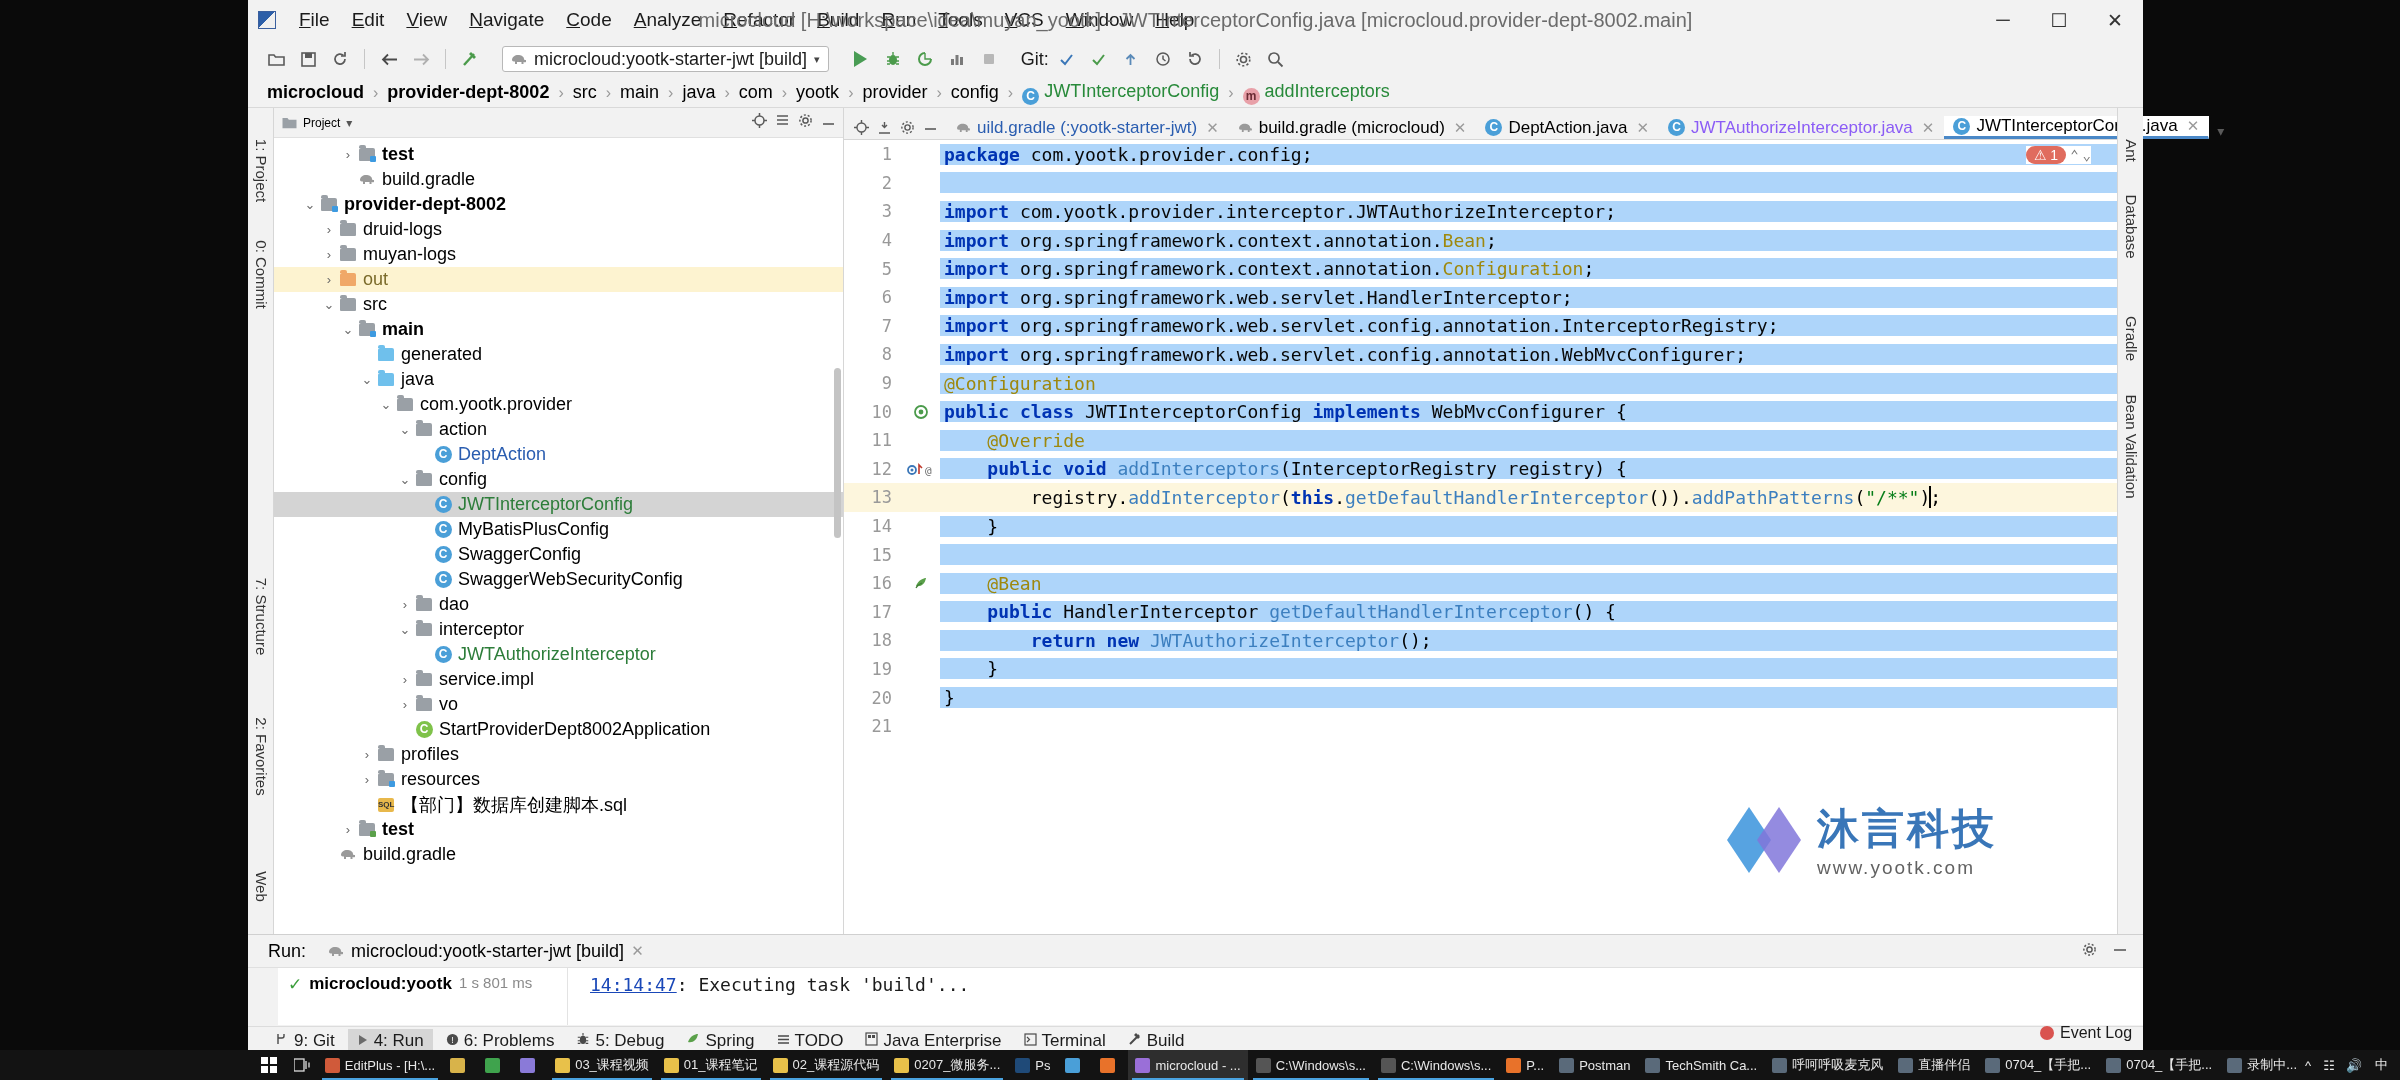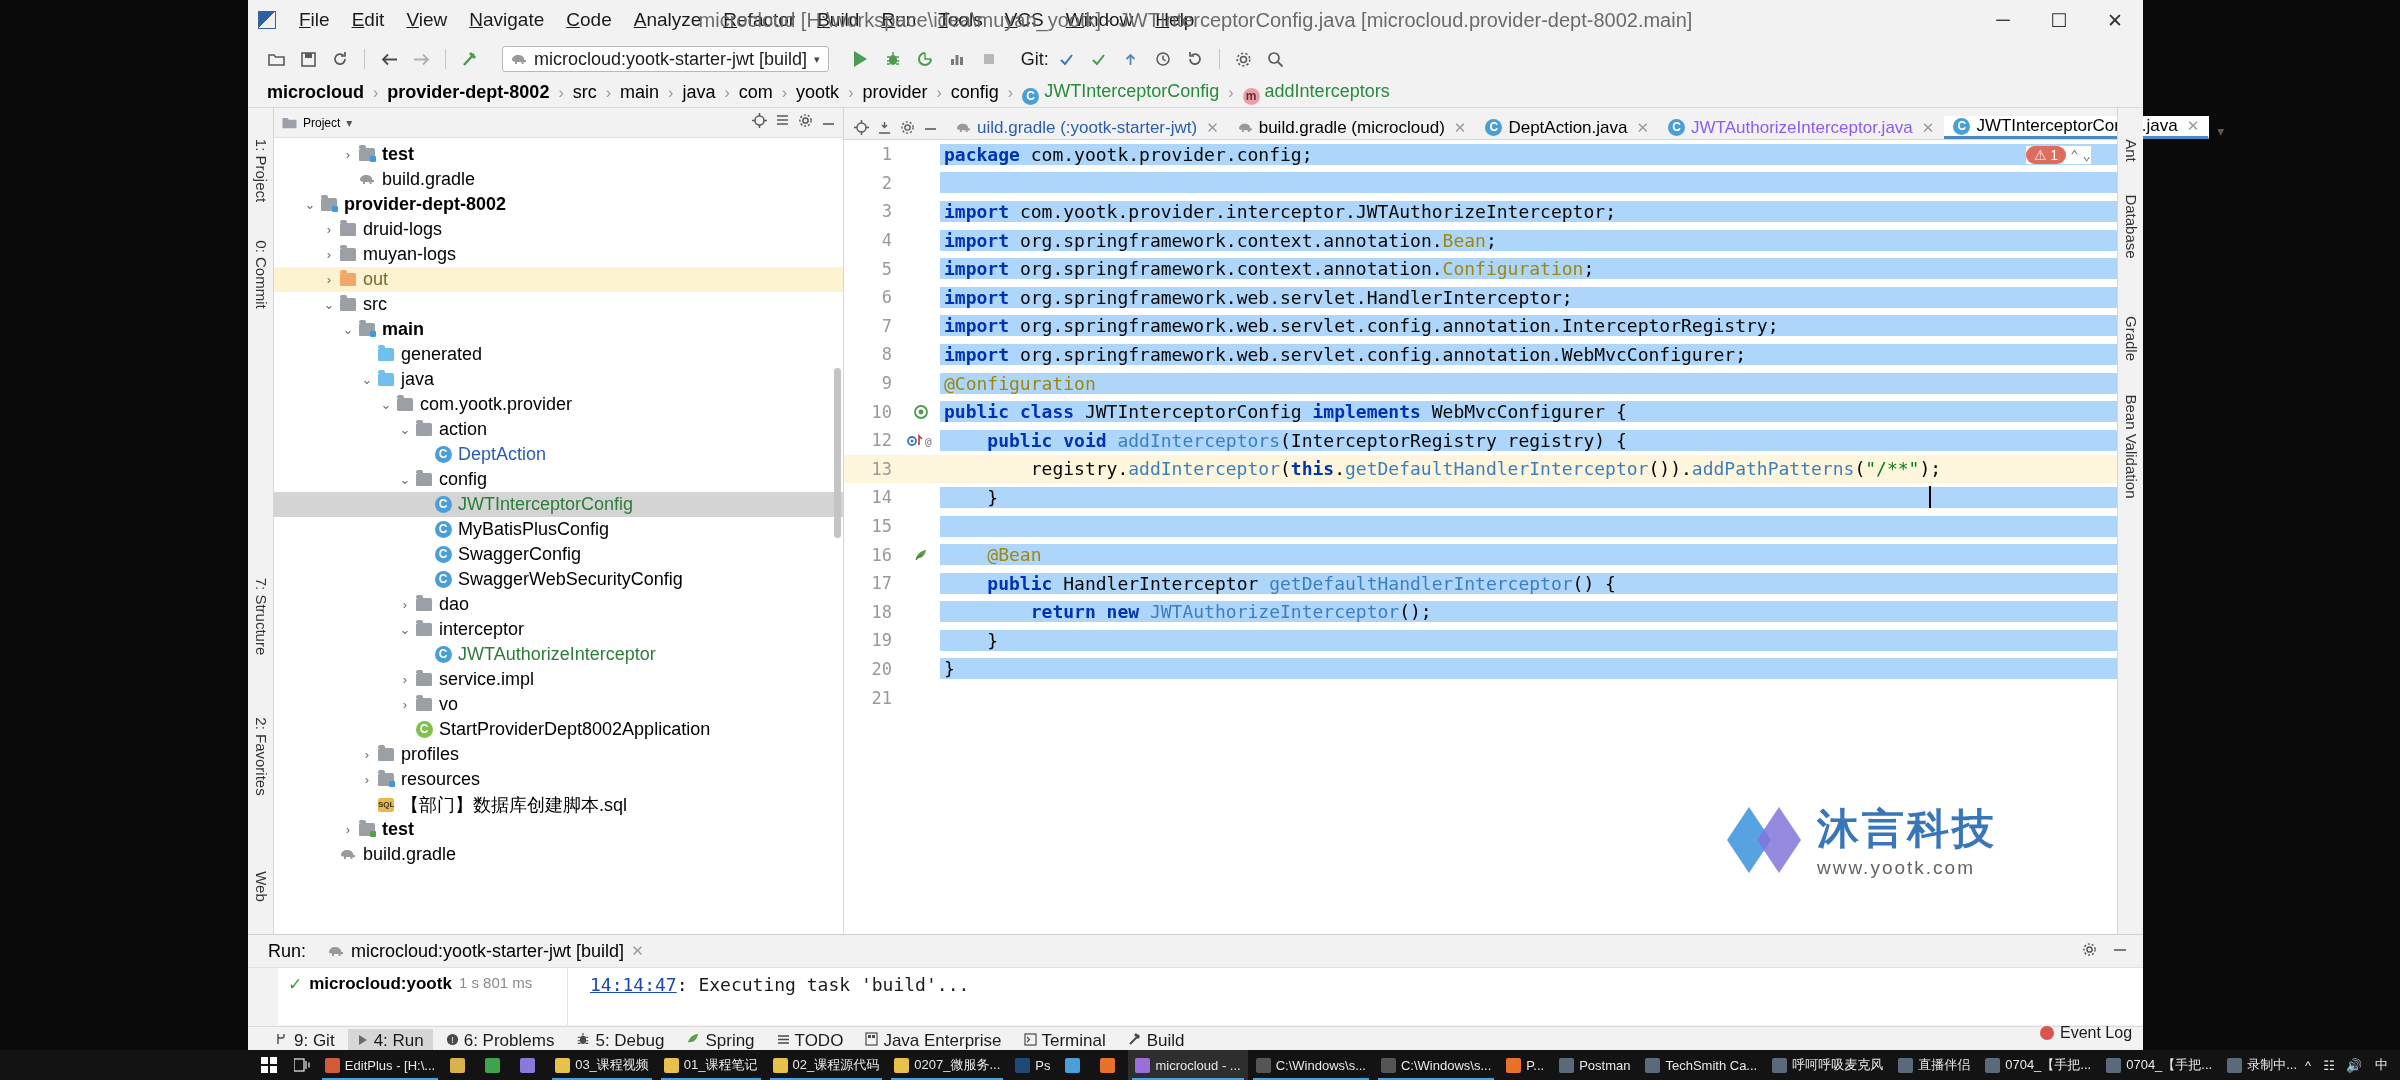--- a/index.html
+++ b/index.html
@@ -732,20 +732,25 @@
                 <span class="gut">10</span>
                 <span class="gmark">
                   <svg width="16" height="16" viewBox="0 0 16 16">
                     <circle cx="8" cy="8" r="6" fill="none" stroke="#4b9b4b" stroke-width="1.8"></circle>
                     <circle cx="8" cy="8" r="2.4" fill="#4b9b4b"></circle>
                   </svg>
                 </span>
                 <span class="ctext sel-bg"><span class="kw">public</span> <span class="kw">class</span> <span class="plain">JWTInterceptorConfig</span> <span class="kw">implements</span> <span class="plain">WebMvcConfigurer</span> {</span>
               </div>
               <div class="cl">
+                <span class="gut">11</span>
+                <span class="gmark"></span>
+                <span class="ctext sel-bg">    <span class="ann">@Override</span></span>
+              </div>
+              <div class="cl">
                 <span class="gut">12</span>
                 <span class="gmark">
                   <svg width="30" height="16" viewBox="0 0 30 16">
                     <circle cx="6" cy="9" r="4" fill="none" stroke="#3b77b8" stroke-width="1.8"></circle>
                     <circle cx="6" cy="9" r="1.5" fill="#3b77b8"></circle>
                     <path d="M13 13V4l3 3" stroke="#c0392b" stroke-width="1.6" fill="none"></path>
                     <text x="19" y="13" font-size="11" fill="#6b6b6b">@</text>
                   </svg>
                 </span>
                 <span class="ctext sel-bg">    <span class="kw">public</span> <span class="kw">void</span> <span class="mth">addInterceptors</span>(<span class="plain">InterceptorRegistry</span> <span class="plain">registry</span>) {</span>

